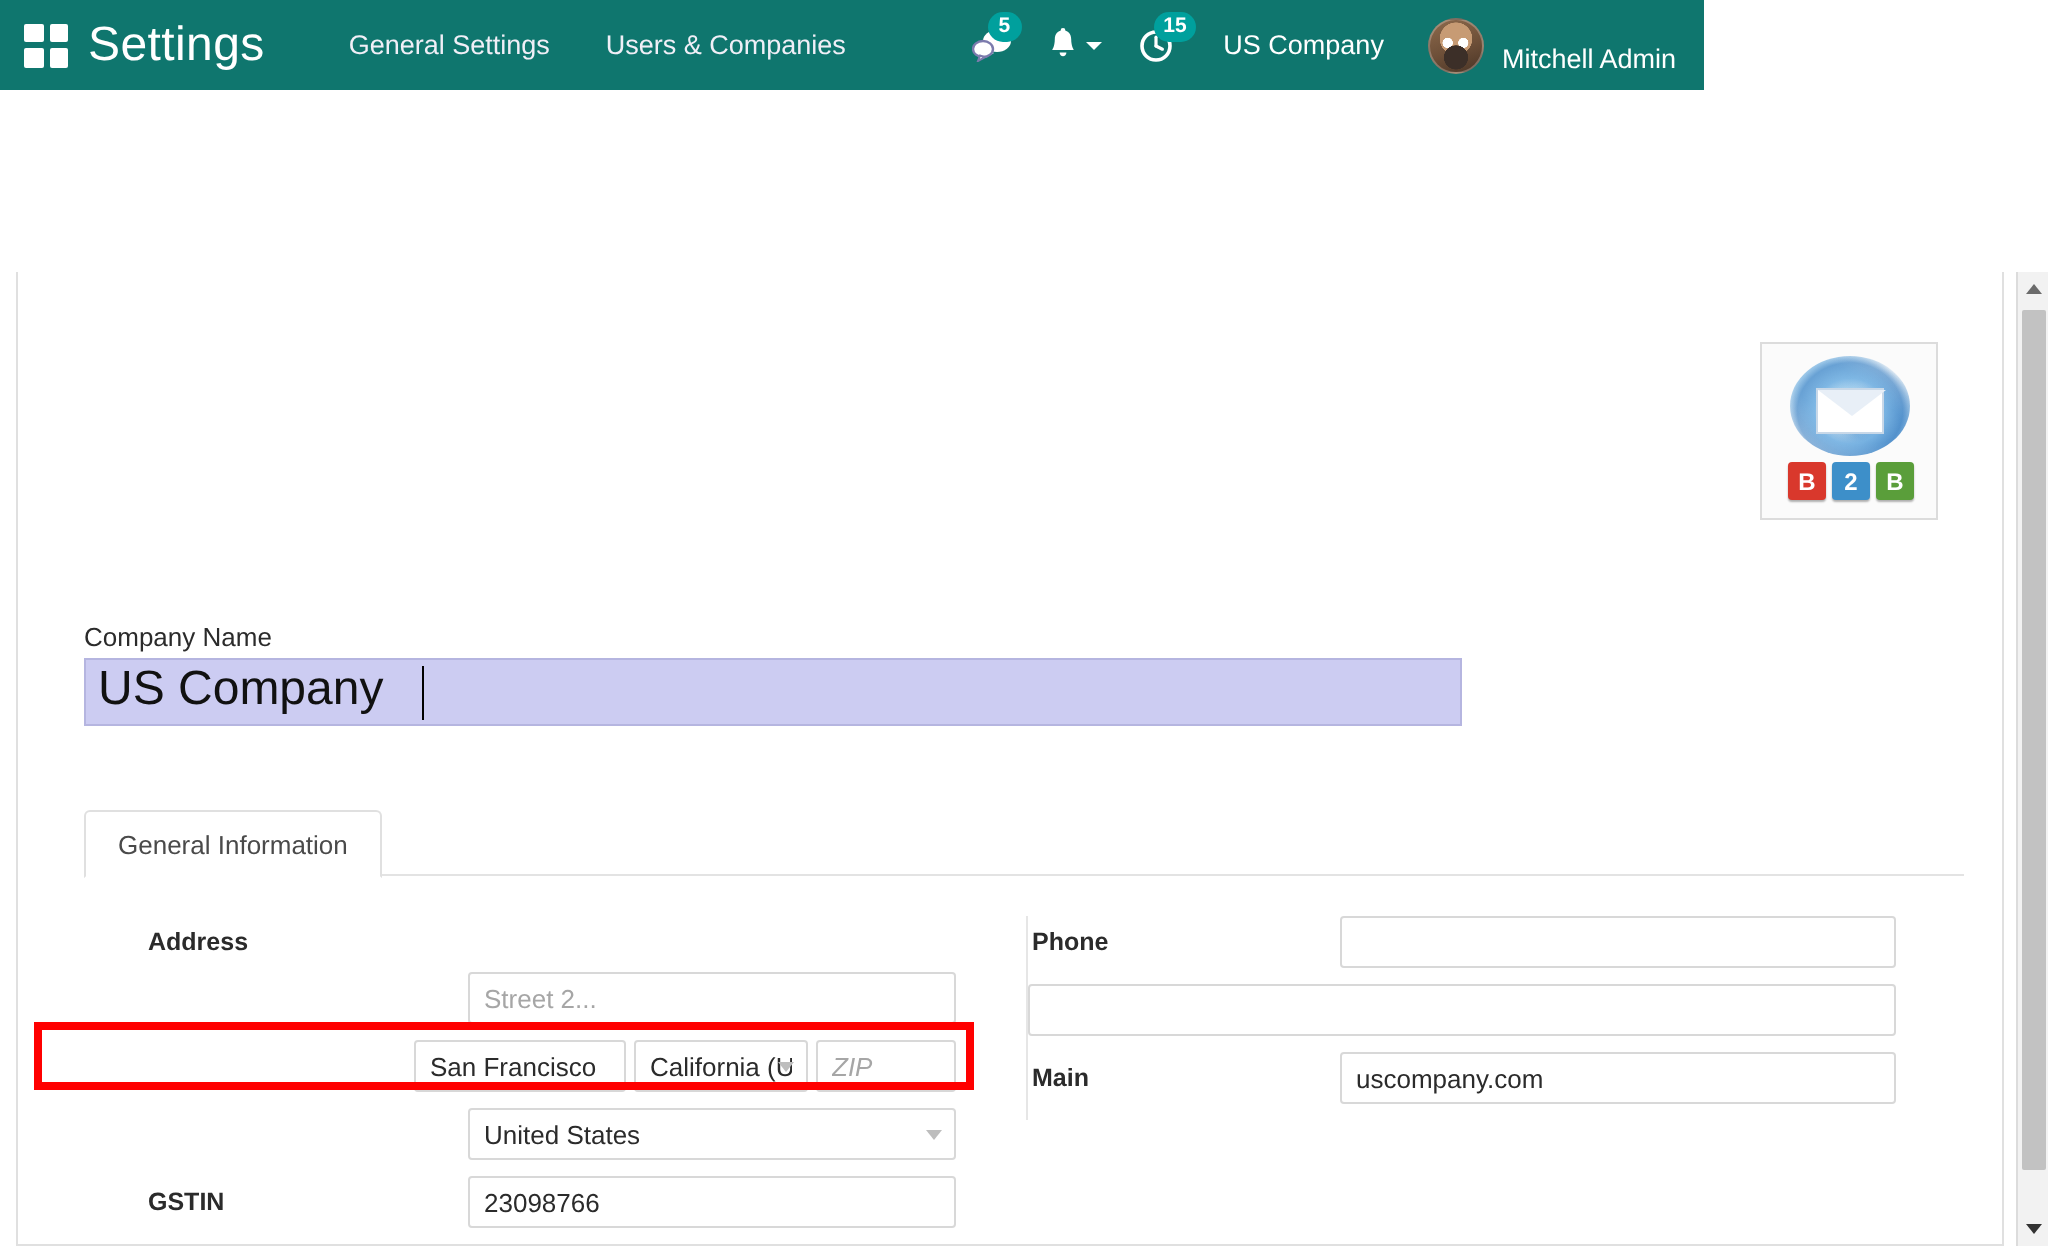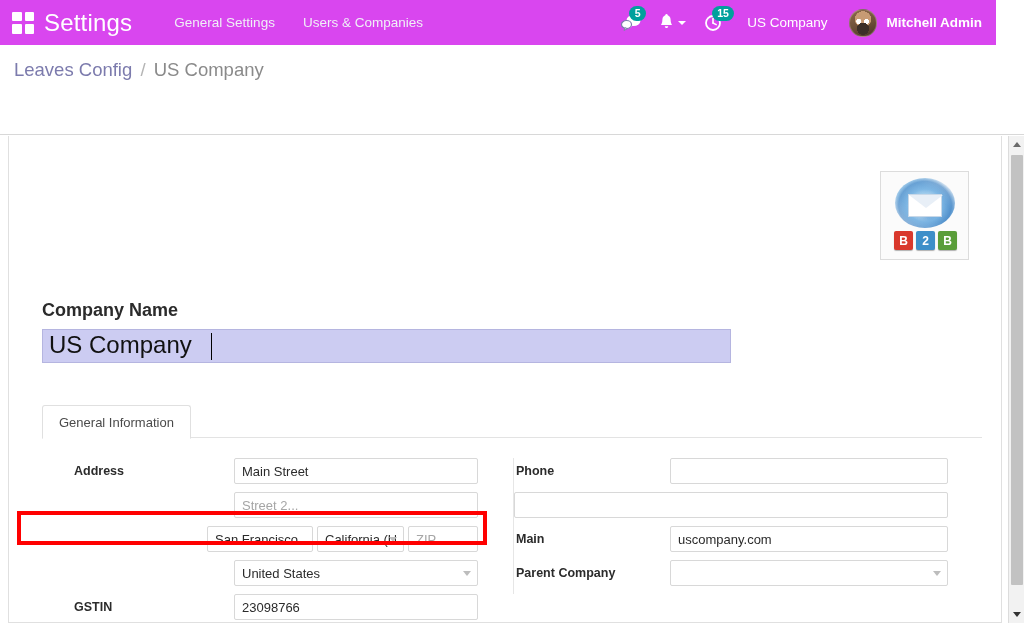--- a/index.html
+++ b/index.html
@@ -7,22 +7,22 @@
     width: 1024px; height: 623px;
     font-family: "Liberation Sans", sans-serif;
     background: #ffffff;
     overflow: hidden;
   }
   #app { position: relative; width: 1024px; height: 623px; }
 
   
   .navbar {
     position: absolute; top: 0; left: 0;
-    width: 996px; height: 45px;
-    background: #d946ef;
+    width: 852px; height: 45px;
+    background: #0f766e;
     display: flex; align-items: center;
     color: #ffffff;
   }
   .apps-grid {
     width: 22px; height: 22px; margin-left: 12px; margin-right: 10px;
     display: grid; grid-template-columns: 1fr 1fr; grid-template-rows: 1fr 1fr;
     gap: 3px;
   }
   .apps-grid span { background: #ffffff; display: block; border-radius: 1px; }
   .brand {
@@ -46,21 +46,21 @@
     font-size: 10.5px; font-weight: 700;
     border-radius: 9px; padding: 1px 5px 2px 5px;
     line-height: 12px; min-width: 17px; text-align: center;
   }
   .caret-down-sm {
     width: 0; height: 0; margin-left: 4px;
     border-left: 4px solid transparent; border-right: 4px solid transparent;
     border-top: 4px solid #ffffff;
   }
   .company-name-nav { font-size: 13.5px; color: #ffffff; padding: 0 16px; }
-  .user-block { display: flex; align-items: center; padding: 0 14px 0 6px; font-weight: bold; }
+  .user-block { display: flex; align-items: flex-end; padding: 0 14px 0 6px; }
   .avatar {
     width: 28px; height: 28px; border-radius: 50%;
     background:
       radial-gradient(circle at 50% 72%, #3c2f28 0 26%, transparent 27%),
       radial-gradient(circle at 34% 44%, #ffffff 0 11%, transparent 12%),
       radial-gradient(circle at 64% 44%, #ffffff 0 11%, transparent 12%),
       radial-gradient(circle at 50% 36%, #c79b74 0 38%, transparent 39%),
       linear-gradient(160deg, #8d6a4c 0%, #6d4f38 55%, #4a3526 100%);
     margin-right: 9px; flex: none;
     border: 1px solid rgba(255,255,255,.25);
@@ -135,22 +135,22 @@
   .logo-block {
     width: 19px; height: 19px; color: #ffffff; font-size: 12px; font-weight: 700;
     display: flex; align-items: center; justify-content: center;
     border-radius: 2px; box-shadow: 0 1px 1px rgba(0,0,0,.3);
   }
   .lb-red { background: #d9382c; }
   .lb-blue { background: #3d8fc9; }
   .lb-green { background: #5a9e3a; }
 
   .field-label-top {
-    position: absolute; left: 33px; top: 164px;
-    font-size: 18px; font-weight: 700; color: #2b2b2b;
+    position: absolute; left: 33px; top: 175px;
+    font-size: 13px; font-weight: 400; color: #2b2b2b;
   }
   .company-name-input {
     position: absolute; left: 33px; top: 193px; width: 689px; height: 34px;
     background: #ccccf2; border: 1px solid #b5b5e0;
     font-size: 24px; color: #111111; padding: 0 6px 2px 6px;
     font-family: "Liberation Sans", sans-serif; line-height: 32px;
     outline: none;
   }
   .text-caret {
     position: absolute; left: 202px; top: 197px; width: 1px; height: 27px;
@@ -194,21 +194,21 @@
   .sel-wrap { position: relative; flex: 1; }
   .sel-caret {
     position: absolute; right: 7px; top: 11px; width: 0; height: 0;
     border-left: 4px solid transparent; border-right: 4px solid transparent;
     border-top: 5px solid #bdbdbd; pointer-events: none;
   }
 
   .row-city { gap: 4px; }
   .city-inp { width: 106px; flex: none; }
   .state-wrap { width: 87px; flex: none; }
-  .zip-inp { width: 70px; flex: none; }
+  .zip-inp { width: 70px; flex: none; font-style: italic; }
 
   
   .annot-box {
     position: absolute; left: 17px; top: 511px; width: 470px; height: 34px;
     border: 4px solid #FF0000; pointer-events: none; z-index: 30;
   }
 
   
   .scrollbar {
     position: absolute; right: 0; top: 136px; width: 16px; height: 487px;
@@ -281,38 +281,20 @@
 
       <div class="company-name-nav">US Company</div>
 
       <div class="user-block">
         <div class="avatar"></div>
         <div class="user-name">Mitchell Admin</div>
       </div>
     </div>
   </div>
 
-  <div class="control-panel">
-    <div class="breadcrumb">
-      <span class="crumb-link">Leaves Config</span>
-      <span class="sep">/</span>
-      <span class="crumb-active">US Company</span>
-    </div>
-
-    <div class="btn-row">
-      <button class="btn btn-save">Save</button>
-      <button class="btn btn-discard">Discard</button>
-    </div>
-
-    <div class="pager">
-      <span class="pager-count">1 / 1</span>
-      <span class="pager-arrow">‹</span>
-      <span class="pager-arrow">›</span>
-    </div>
-  </div>
 
   <div class="sheet-bg">
     <div class="sheet">
 
       <div class="logo-box">
         <div class="logo-swirl"></div>
         <div class="logo-envelope"></div>
         <div class="logo-blocks">
           <div class="logo-block lb-red">B</div>
           <div class="logo-block lb-blue">2</div>
@@ -324,23 +306,20 @@
       <input class="company-name-input" value="US Company" style="">
       <div class="text-caret"></div>
 
       <div class="notebook">
         <div class="tab-active">General Information</div>
       </div>
 
       <div class="group-left">
         <div class="frow">
           <div class="flabel">Address</div>
-          <div class="fctl">
-            <input class="inp" value="Main Street" style="">
-          </div>
         </div>
         <div class="frow">
           <div class="flabel"></div>
           <div class="fctl">
             <input class="inp" placeholder="Street 2..." style="">
           </div>
         </div>
         <div class="frow row-city">
           <div class="flabel"></div>
           <div class="fctl row-city">
@@ -381,29 +360,20 @@
           <div class="fctl">
             <input class="inp" value="" style="">
           </div>
         </div>
         <div class="frow">
           <div class="flabel">Main</div>
           <div class="fctl">
             <input class="inp" value="uscompany.com" style="">
           </div>
         </div>
-        <div class="frow">
-          <div class="flabel">Parent Company</div>
-          <div class="fctl">
-            <div class="sel-wrap">
-              <input class="inp" value="" style="">
-              <span class="sel-caret"></span>
-            </div>
-          </div>
-        </div>
       </div>
 
     </div>
   </div>
 
   <div class="annot-box"></div>
 
   <div class="scrollbar">
     <div class="sb-arrow up">
       <span class="sb-tri-up"></span>

